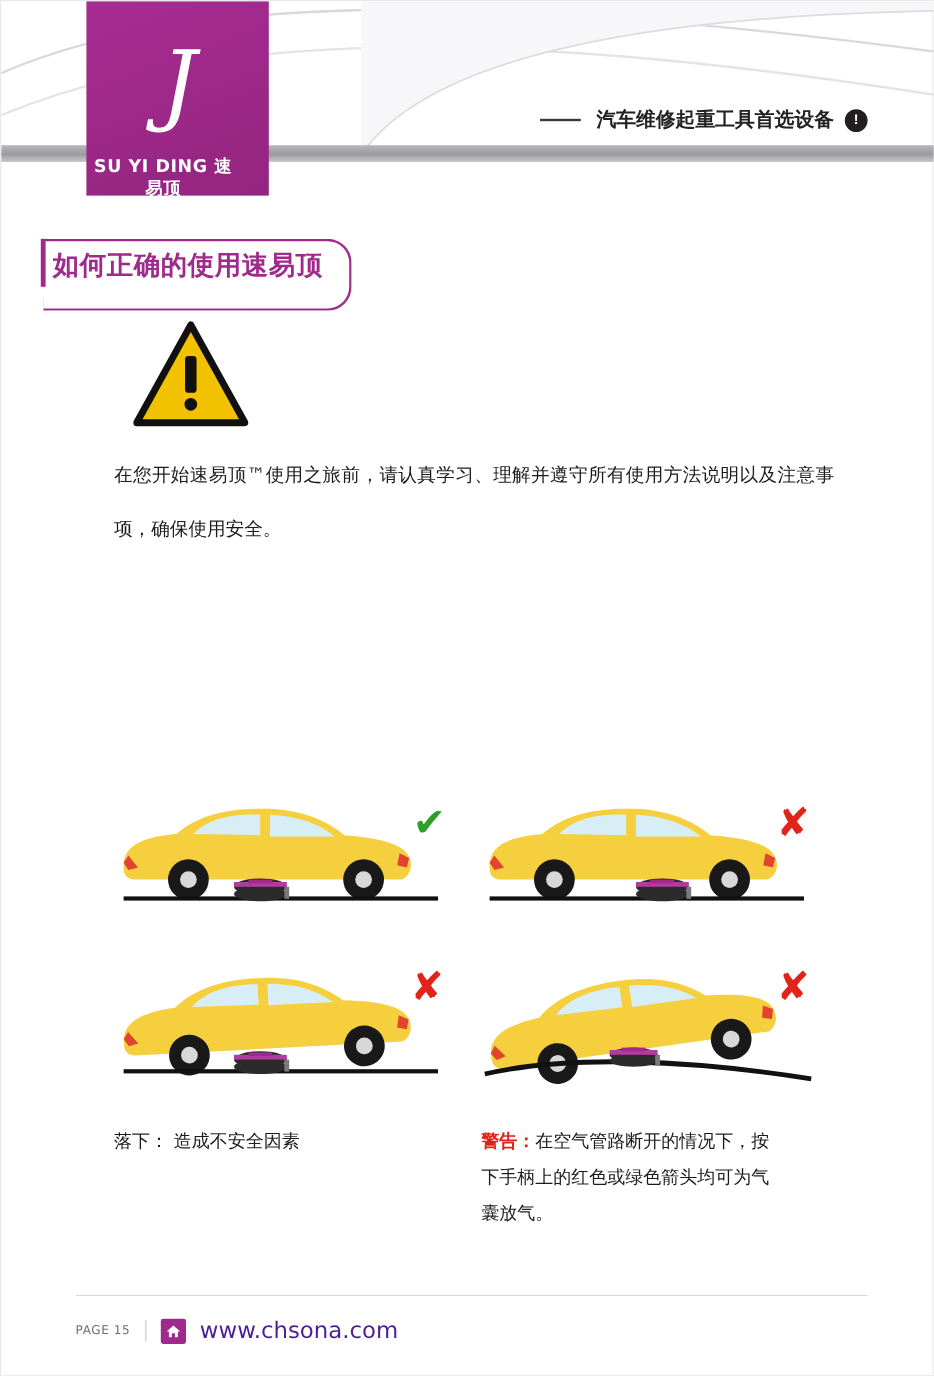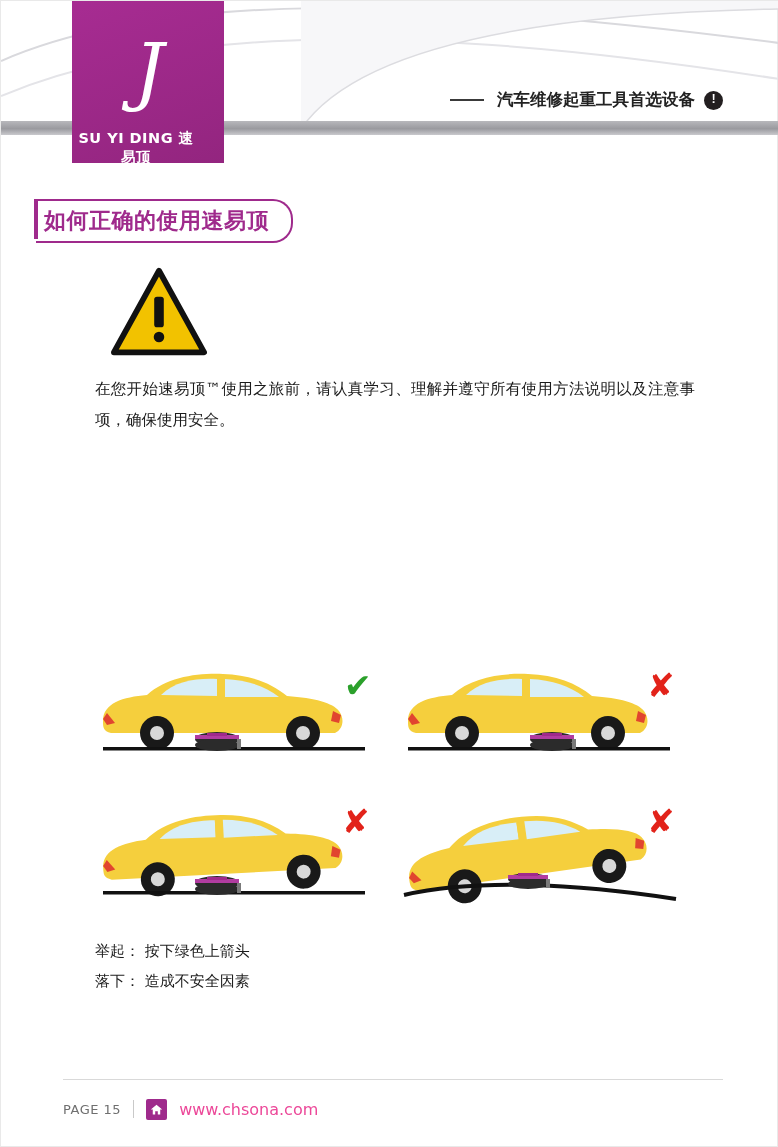--- a/index.html
+++ b/index.html
@@ -61,41 +61,41 @@
     margin-right:4px;
   }
   .excl-badge{
     display:inline-block;width:19px;height:19px;border-radius:50%;
     background:#231f20;color:#fff;font-size:12px;font-weight:bold;
     line-height:19px;text-align:center;
   }
   
   .section-title{
     position:absolute;top:198px;left:35px;
-    height:40px;padding:0 22px 0 8px;
+    height:40px;padding:0 22px 16px 8px;
     display:flex;align-items:center;
     border:2px solid #9f2a8c;
     border-radius:0 20px 20px 0;
     border-left:none;
     color:#9f2a8c;
     font-size:22px;font-weight:bold;
     letter-spacing:.5px;
   }
   .section-title .bar{
     position:absolute;left:-2px;top:-2px;width:4px;height:40px;
     background:#9f2a8c;
   }
   
   .warn-tri{
     position:absolute;top:263px;left:110px;width:96px;height:96px;
   }
   
   .para{
     position:absolute;left:94px;width:600px;
-    font-size:15.5px;color:#1b1b1b;line-height:31px;
+    font-size:15.5px;color:#1b1b1b;line-height:45px;
     text-align:justify;
   }
   #para1{top:373px;}
   #para2{top:452px;}
   
   .fig-grid{
     position:absolute;top:650px;left:88px;width:610px;height:270px;
   }
   .fig{position:absolute;width:300px;height:130px;}
   .fig.a{left:0;top:0;}
@@ -114,27 +114,27 @@
   #cap-left{left:94px;top:935px;width:260px;}
   #cap-right{left:400px;top:935px;width:250px;}
   .warn-word{color:#e2231a;font-weight:bold;}
   
   .footer{
     position:absolute;left:62px;top:1078px;width:660px;height:40px;
     display:flex;align-items:center;gap:12px;
     border-top:1px solid #d9d9d9;
     padding-top:9px;
   }
-  .page-num{font-size:13px;color:#6f6f6f;letter-spacing:.5px;}
+  .page-num{font-size:10px;color:#6f6f6f;letter-spacing:.5px;}
   .vline{width:1px;height:18px;background:#c9c9c9;}
   .home-badge{
     width:21px;height:21px;background:#9f2a8c;border-radius:2px;
     display:flex;align-items:center;justify-content:center;
   }
-  .site{font-size:16px;color:#ec4899;}
+  .site{font-size:19px;color:#4c1d95;}
 </style>
 </head>
 <body>
 
 <div class="page">
 
   <div class="header">
     <svg class="swoosh" viewBox="0 0 778 135" preserveAspectRatio="none">
       <path d="M0,60 C160,-10 420,-5 778,42" stroke="#d9d9dd" stroke-width="2" fill="none"></path>
       <path d="M0,95 C180,20 440,25 778,78" stroke="#e4e4e8" stroke-width="2" fill="none"></path>
@@ -269,24 +269,26 @@
           <rect x="108" y="84" width="40" height="4" fill="#b13ca0"></rect>
           <rect x="118" y="82" width="20" height="3" fill="#9f2a8c"></rect>
           <rect x="146" y="88" width="4" height="9" fill="#7a7a7a"></rect>
         </g>
       </svg>
       <span class="mark no" style="left:253px;top:14px;">✘</span>
     </div>
   </div>
 
   <div class="cap" id="cap-left">
-    <div>举起： 按下绿色上箭头</div>
     <div>落下： 造成不安全因素</div>
   </div>
 
+  <div class="cap" id="cap-right">
+    <span class="warn-word">警告：</span><span>在空气管路断开的情况下，按下手柄上的红色或绿色箭头均可为气囊放气。</span>
+  </div>
 
   <div class="footer">
     <span class="page-num">PAGE 15</span>
     <span class="vline"></span>
     <span class="home-badge">
       <svg width="13" height="13" viewBox="0 0 16 16">
         <path d="M8 2 L15 8 L12.6 8 L12.6 14 L9.6 14 L9.6 10 L6.4 10 L6.4 14 L3.4 14 L3.4 8 L1 8 Z" fill="#ffffff"></path>
       </svg>
     </span>
     <span class="site">www.chsona.com</span>

